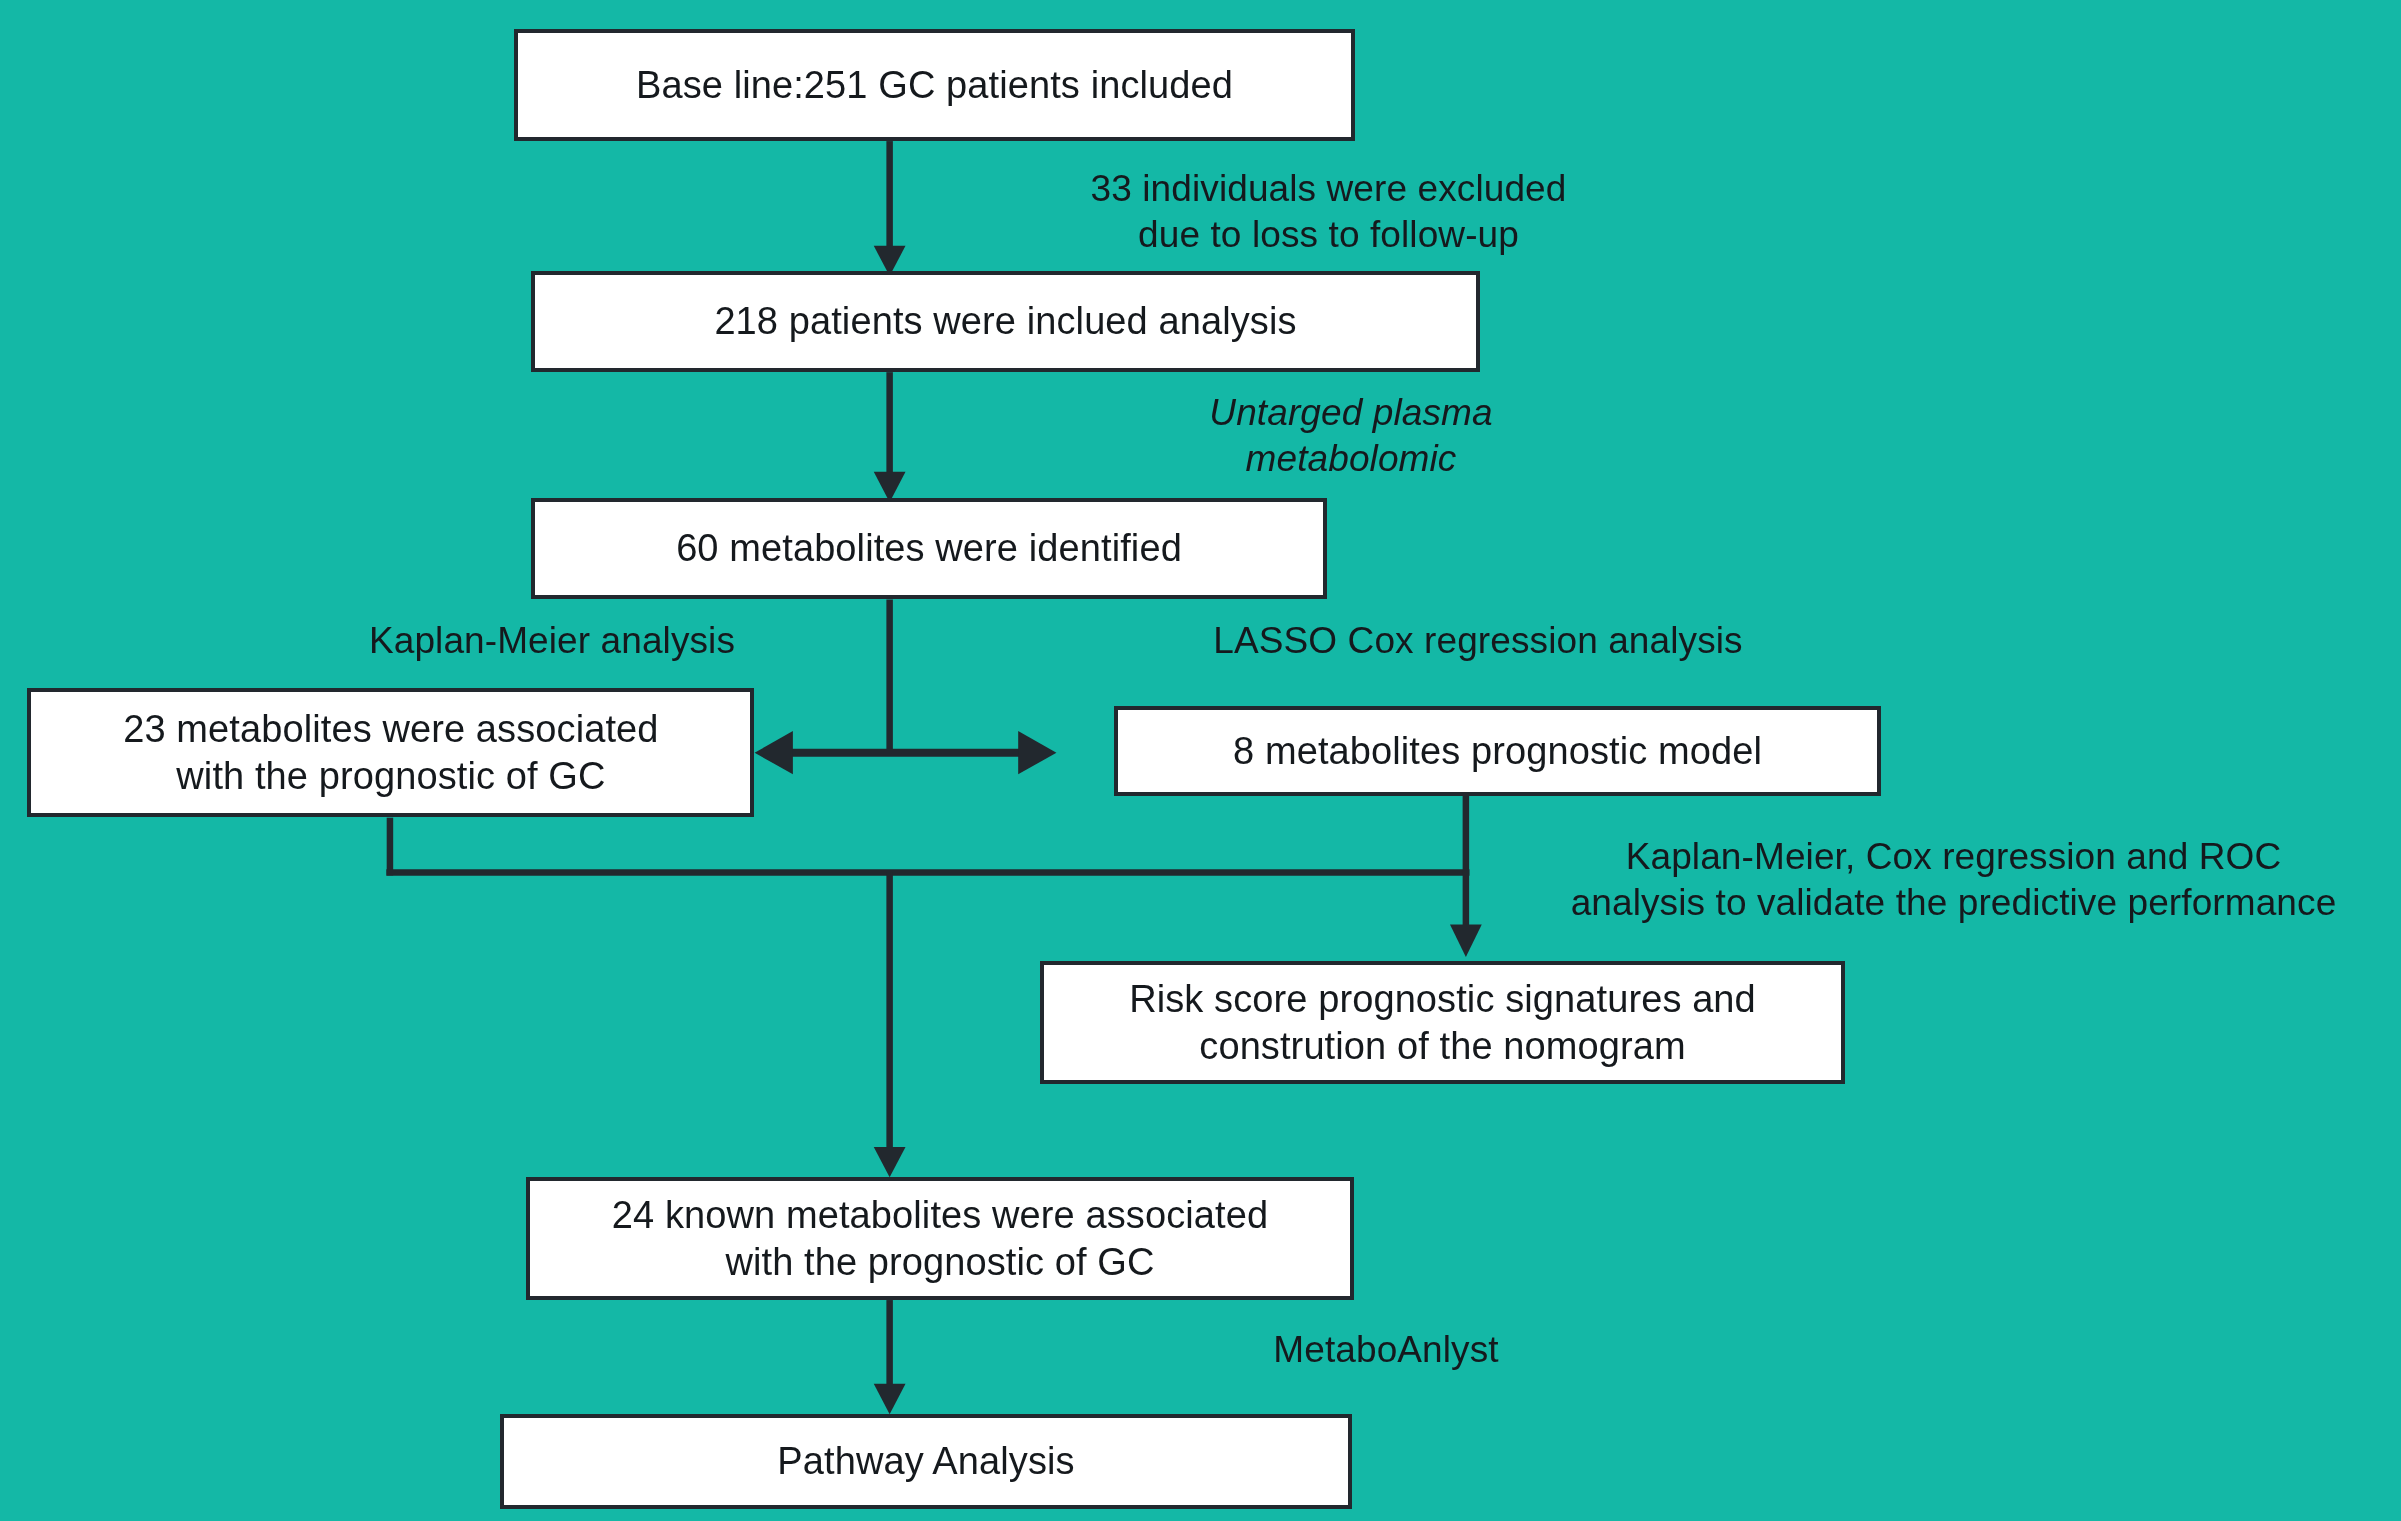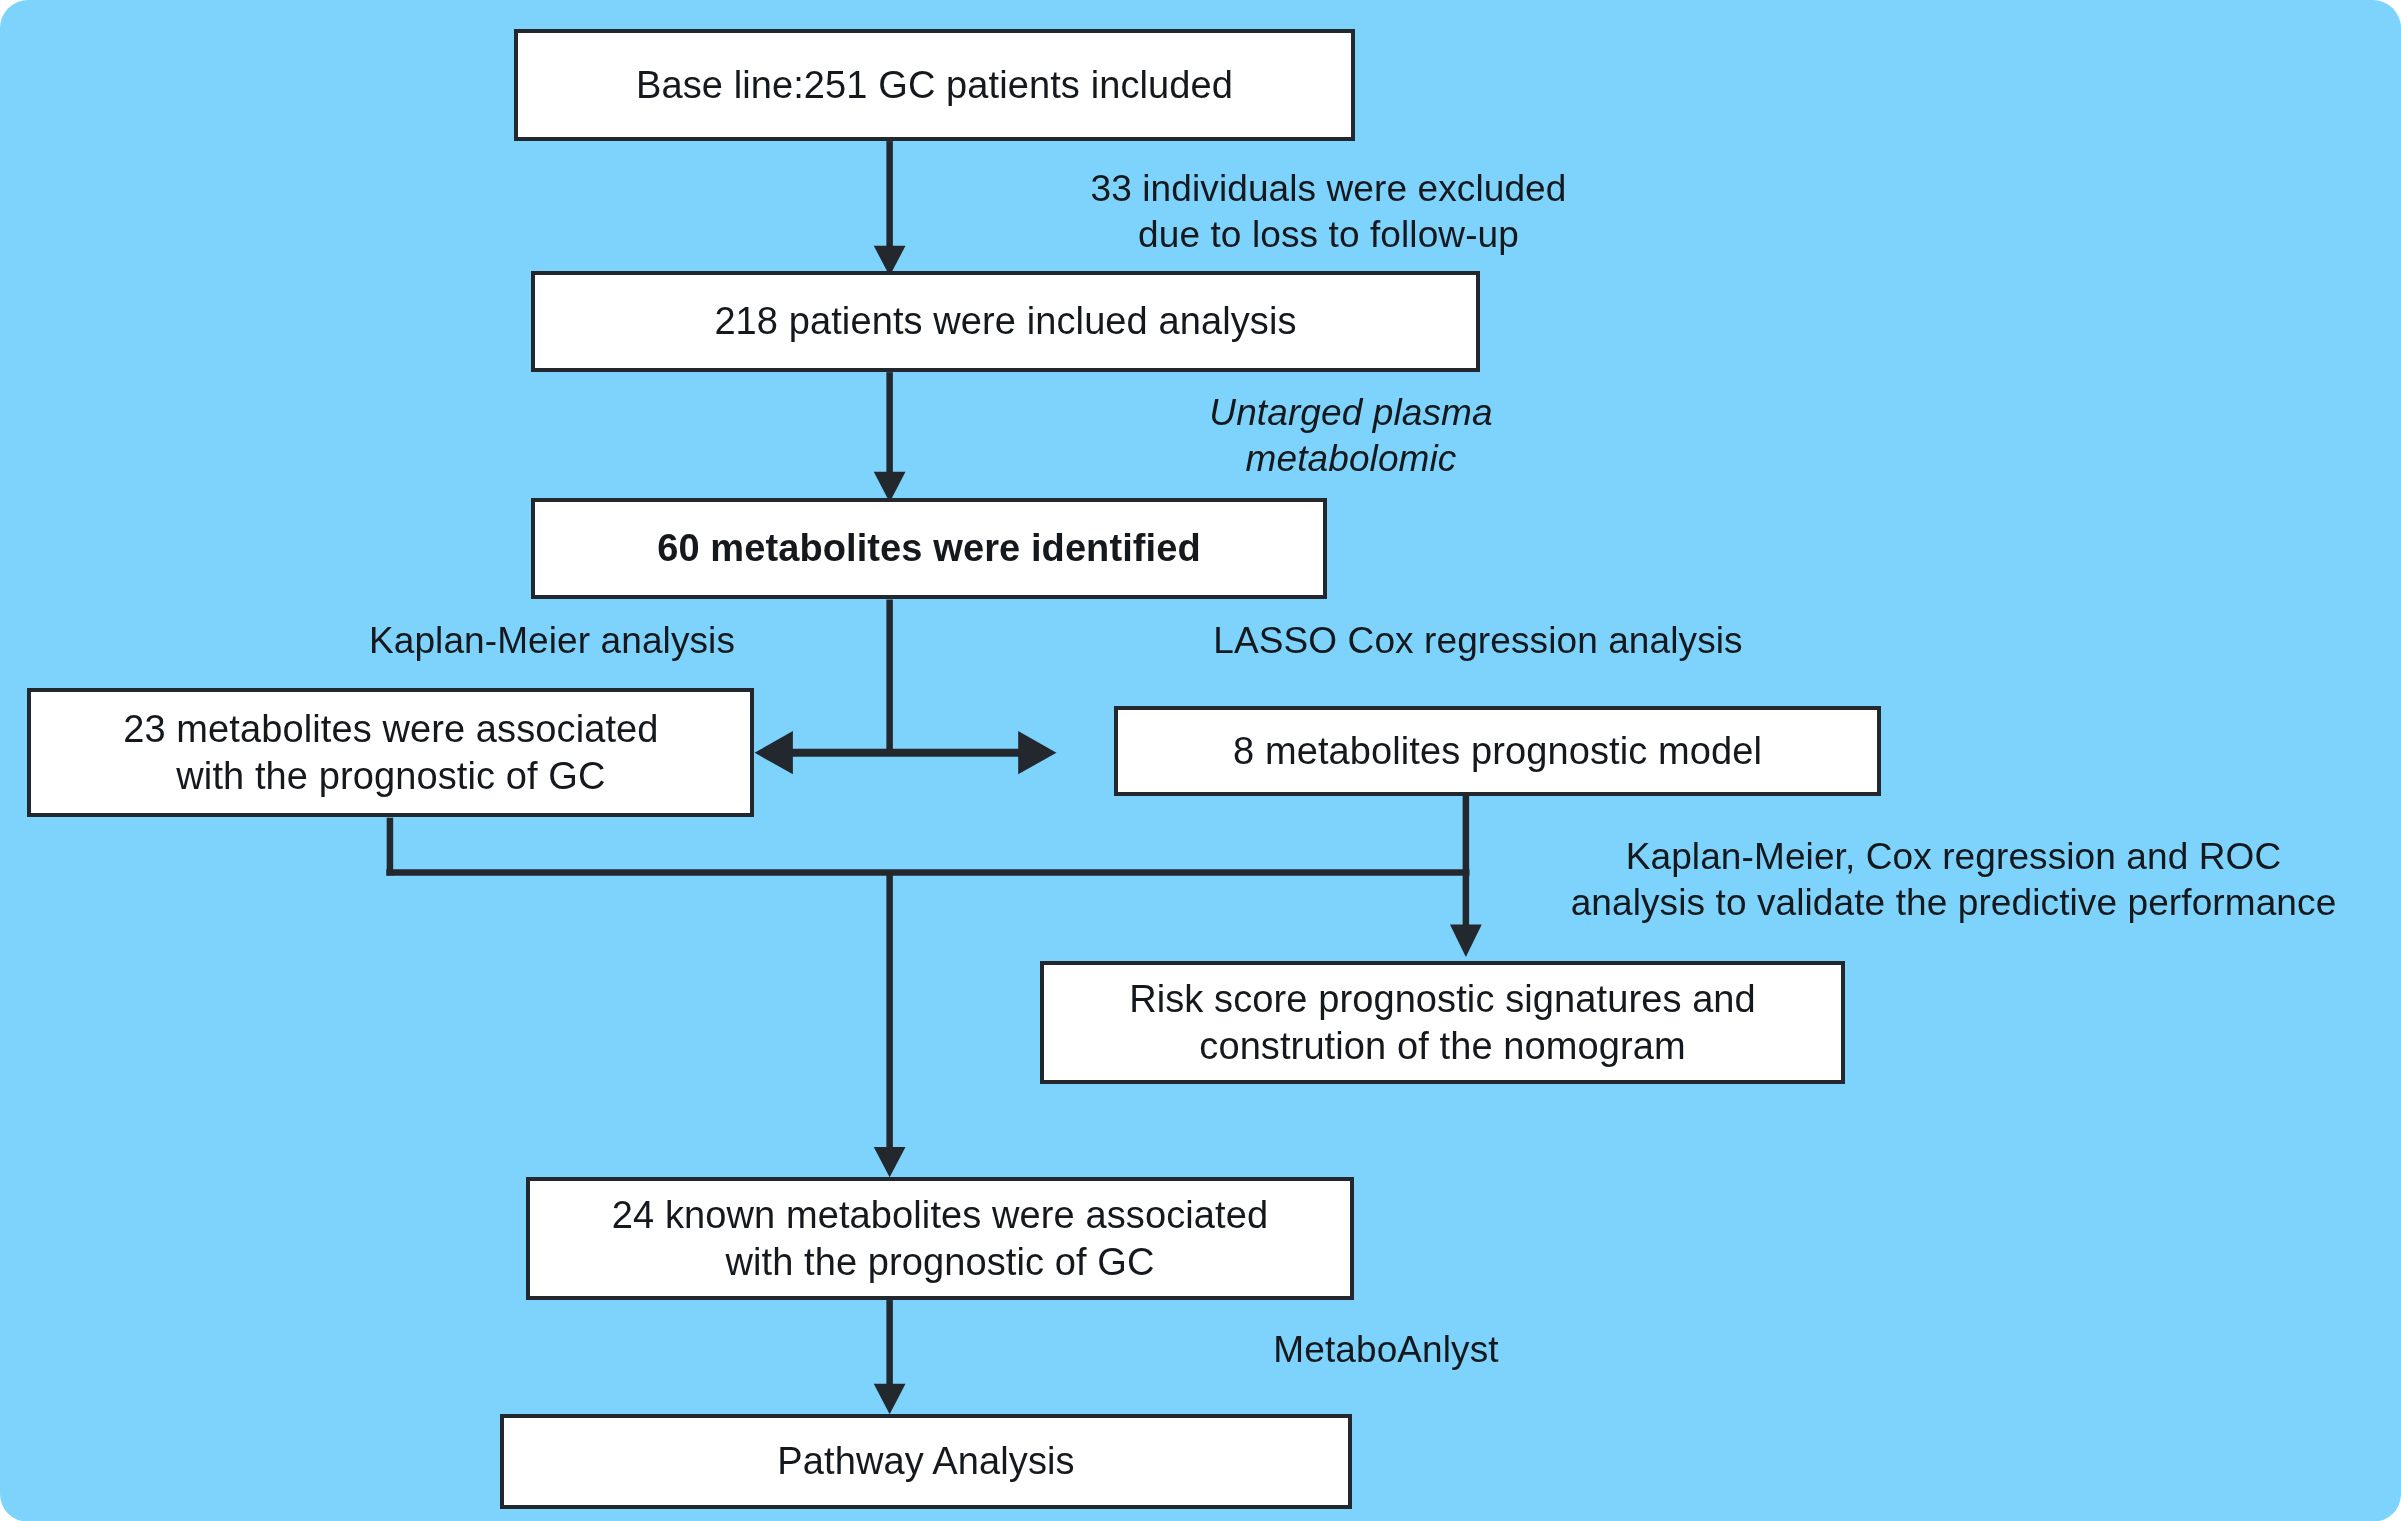--- a/index.html
+++ b/index.html
@@ -4,24 +4,23 @@
 <style>
   html, body {
     margin: 0;
     padding: 0;
     background: #ffffff;
   }
   #stage {
     position: relative;
     width: 2401px;
     height: 1522px;
-    background: #7dd3fc;
+    background: #14b8a6;
     overflow: hidden;
     font-family: "Liberation Sans", sans-serif;
-    border-radius: 28px;
   }
   svg.layer {
     position: absolute;
     top: 0; left: 0;
     width: 2401px;
     height: 1522px;
   }
   .node-box {
     position: absolute;
     box-sizing: border-box;
@@ -104,21 +103,21 @@
   </svg>
 
   <div class="node-box" style="left:514px; top:29px; width:841px; height:112px;">
     <span>Base line:251 GC patients included</span>
   </div>
 
   <div class="node-box" style="left:531px; top:271px; width:949px; height:101px;">
     <span>218 patients were inclued analysis</span>
   </div>
 
-  <div class="node-box" style="left:531px; top:498px; width:796px; height:101px;font-weight:bold;">
+  <div class="node-box" style="left:531px; top:498px; width:796px; height:101px;">
     <span>60 metabolites were identified</span>
   </div>
 
   <div class="node-box" style="left:27.4px; top:688px; width:727px; height:129px;">
     <span>23 metabolites were associated
 with the prognostic of GC</span>
   </div>
 
   <div class="node-box" style="left:1114px; top:706px; width:767px; height:90px;">
     <span>8 metabolites prognostic model</span>

